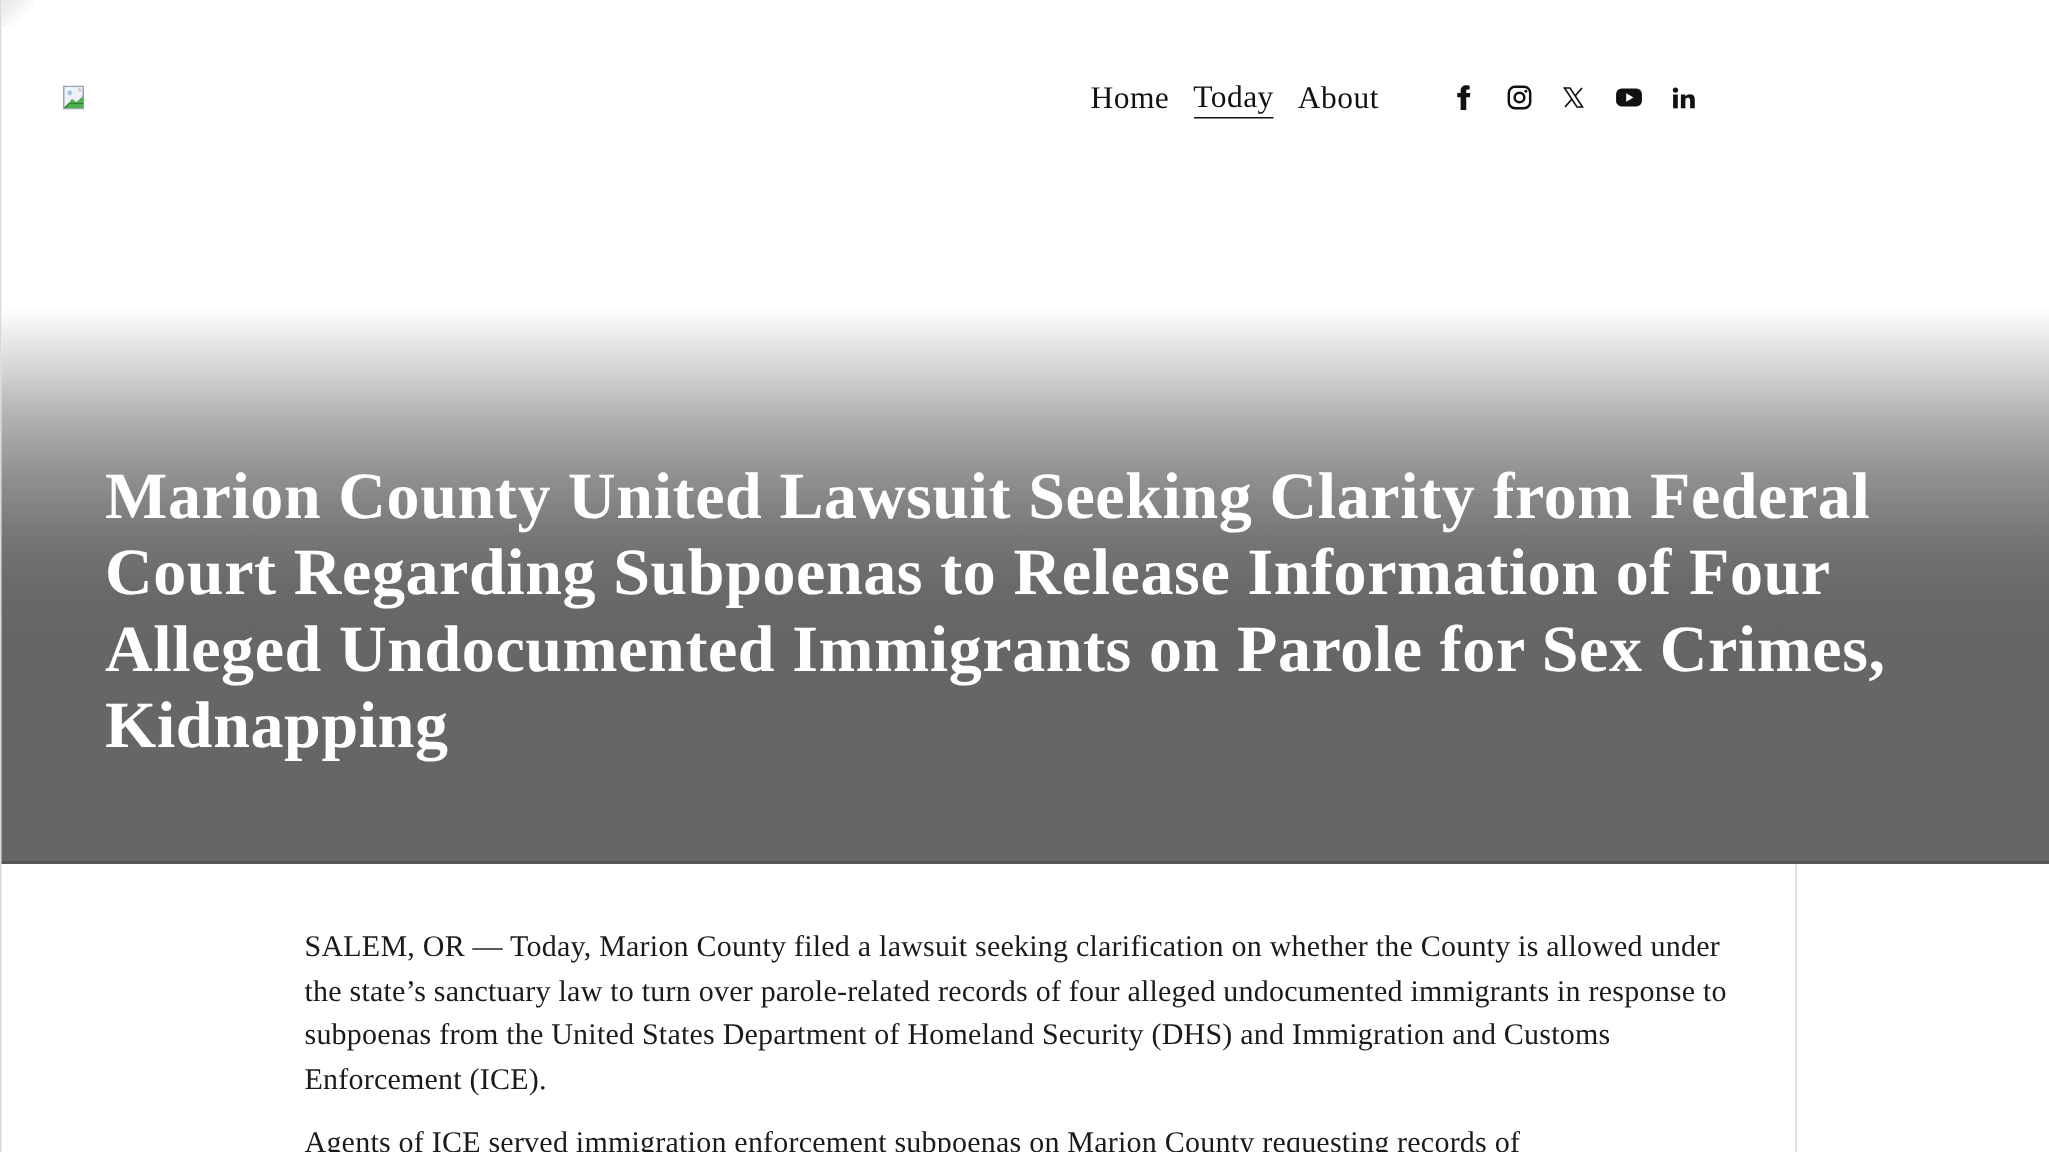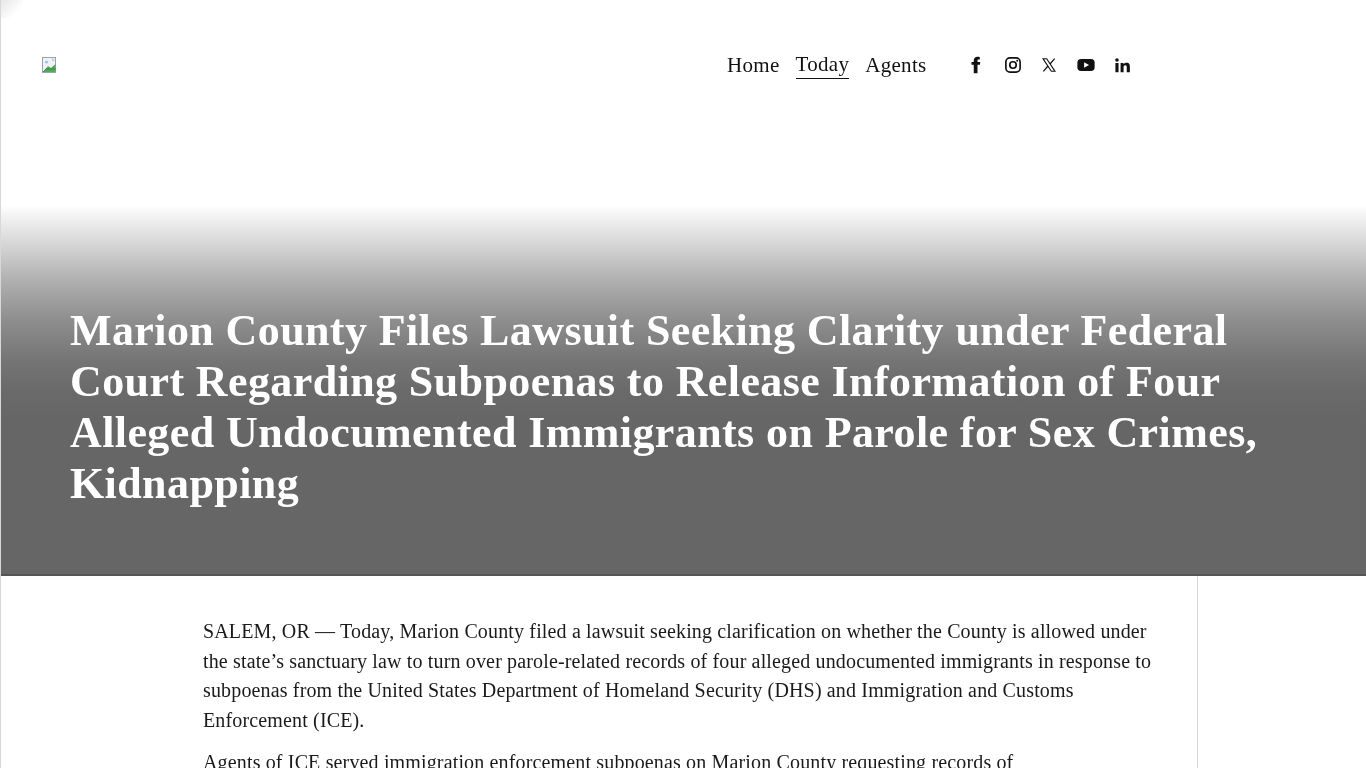--- a/index.html
+++ b/index.html
@@ -94,21 +94,21 @@
           <circle cx="4.5" cy="5" r="1.6" fill="#9ec4ea"></circle>
           <path d="M1 15 L6 9 L9 11 L13.5 7 L13.5 15 Z" fill="#4caf50"></path>
           <path d="M1 15 L4 12 L13.5 12" fill="none" stroke="#2e7d32" stroke-width="0.8"></path>
         </svg>
       </span>
     </a>
 
     <nav class="nav">
       <a>Home</a>
       <a class="active">Today</a>
-      <a>Agents</a>
+      <a>About</a>
     </nav>
 
     <div class="social">
       <a class="icon">
         <span>
           <svg width="18" height="18" viewBox="0 0 24 24">
               <path fill="#111" d="M14 8V6.2c0-.9.2-1.4 1.5-1.4H17V1.3C16.6 1.2 15.4 1 14 1c-3 0-5 1.8-5 5.1V8H6v3.7h3V23h5V11.7h3.2l.5-3.7H14z"></path>
             </svg>
         </span>
       </a>
@@ -142,19 +142,19 @@
           <svg width="17" height="17" viewBox="0 0 24 24">
               <rect x="2" y="8.5" width="4.4" height="13" fill="#111"></rect>
               <circle cx="4.2" cy="4.3" r="2.5" fill="#111"></circle>
               <path fill="#111" d="M9.3 8.5h4.2v1.9c.7-1.2 2.2-2.2 4.3-2.2 4 0 4.6 2.6 4.6 6v7.3h-4.4v-6.4c0-1.6 0-3.5-2.1-3.5s-2.4 1.6-2.4 3.4v6.5H9.3z"></path>
             </svg>
         </span>
       </a>
     </div>
   </header>
 
-  <h1 class="hero-title">Marion County Files Lawsuit Seeking Clarity under Federal Court Regarding Subpoenas to Release Information of Four Alleged Undocumented Immigrants on Parole for Sex Crimes, Kidnapping</h1>
+  <h1 class="hero-title">Marion County United Lawsuit Seeking Clarity from Federal Court Regarding Subpoenas to Release Information of Four Alleged Undocumented Immigrants on Parole for Sex Crimes, Kidnapping</h1>
 
   <main class="article">
     <p>SALEM, OR — Today, Marion County filed a lawsuit seeking clarification on whether the County is allowed under the state’s sanctuary law to turn over parole-related records of four alleged undocumented immigrants in response to subpoenas from the United States Department of Homeland Security (DHS) and Immigration and Customs Enforcement (ICE).</p>
     <p>Agents of ICE served immigration enforcement subpoenas on Marion County requesting records of</p>
   </main>
 </div>
 
 </body></html>

